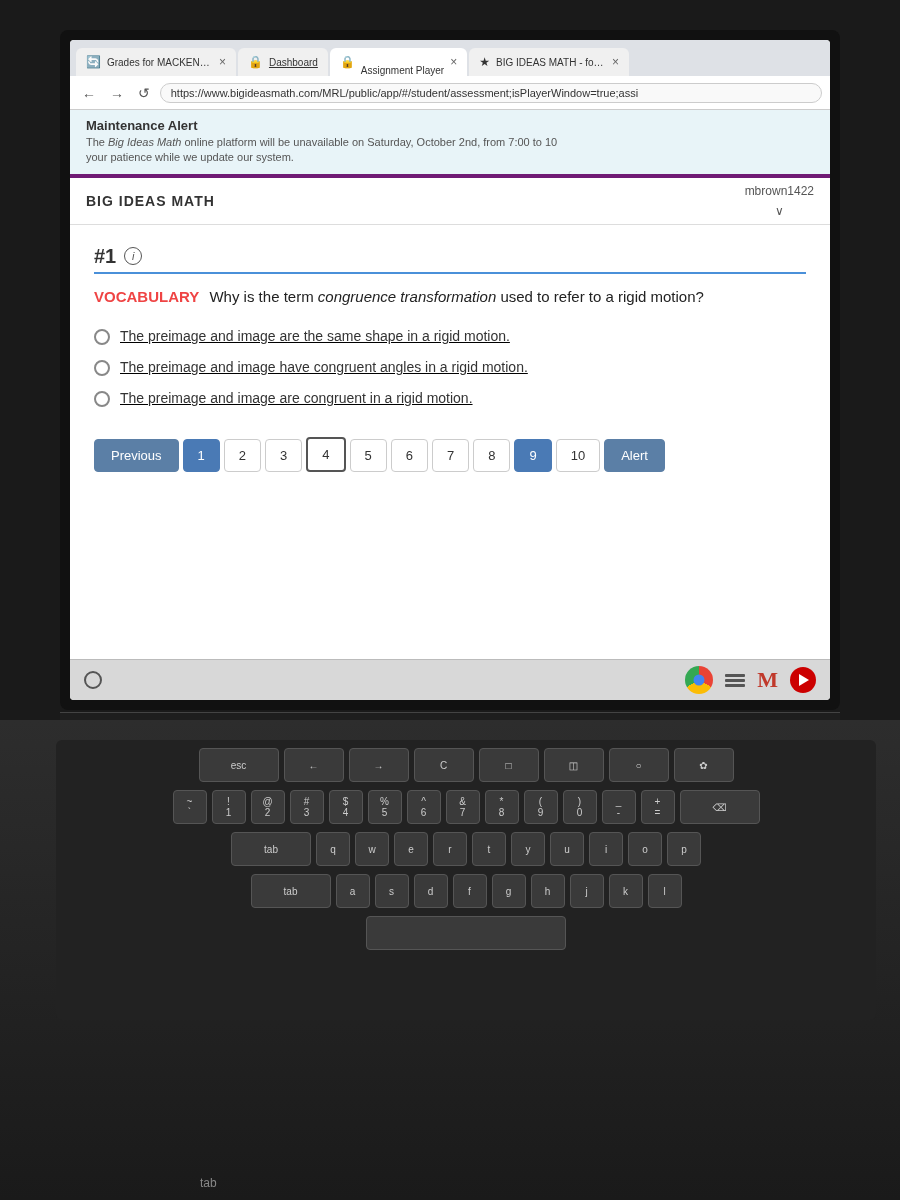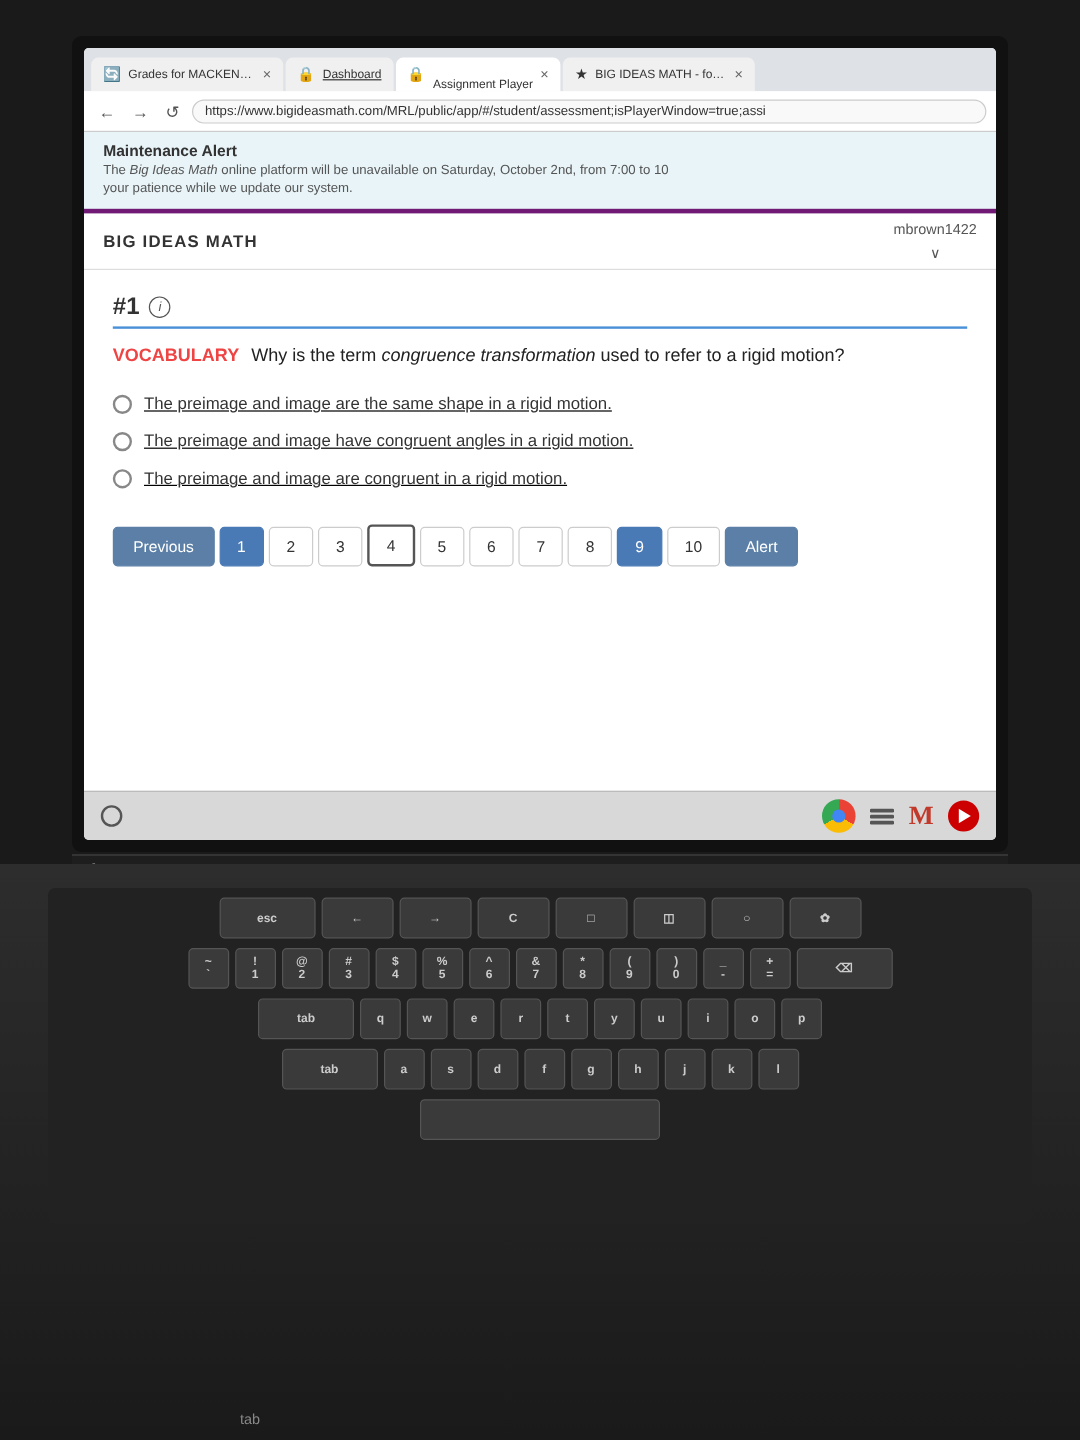--- a/index.html
+++ b/index.html
@@ -294,26 +294,25 @@
       top: 720px;
       left: 0;
       width: 900px;
       height: 480px;
       background: linear-gradient(180deg, #2d2d2d 0%, #1a1a1a 100%);
     }
 
     .keyboard-surface {
       position: absolute;
       top: 20px;
-      left: 40px;
+      left: 56px;
       width: 820px;
       height: 280px;
       background: #222;
       border-radius: 6px;
-      font-weight: bold;
     }
 
     
     .key-row {
       display: flex;
       gap: 5px;
       padding: 4px 8px;
       justify-content: center;
     }
 

